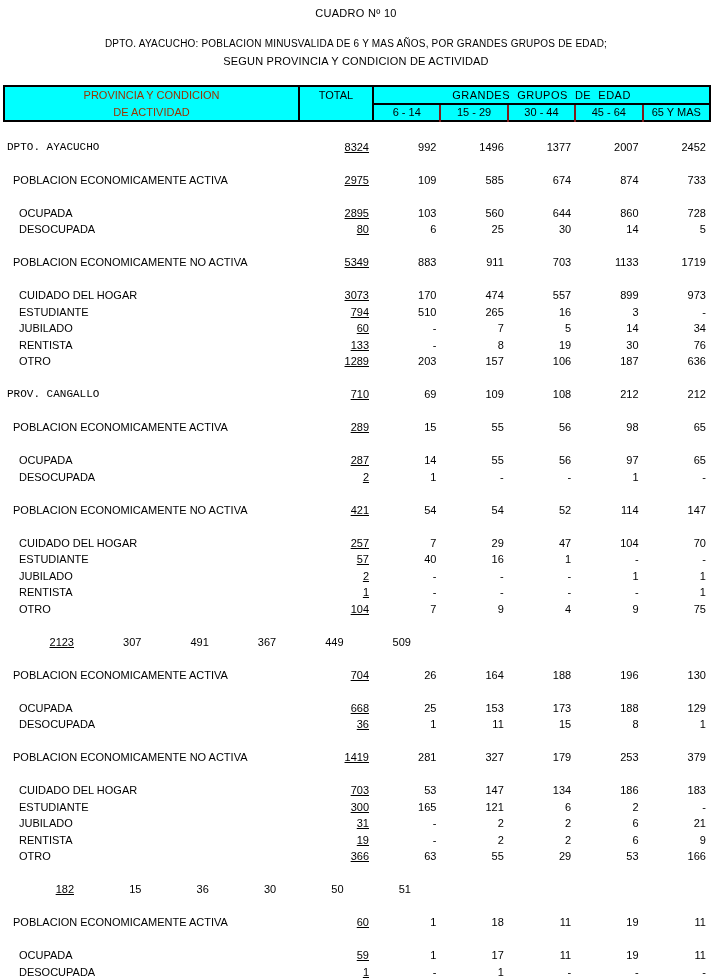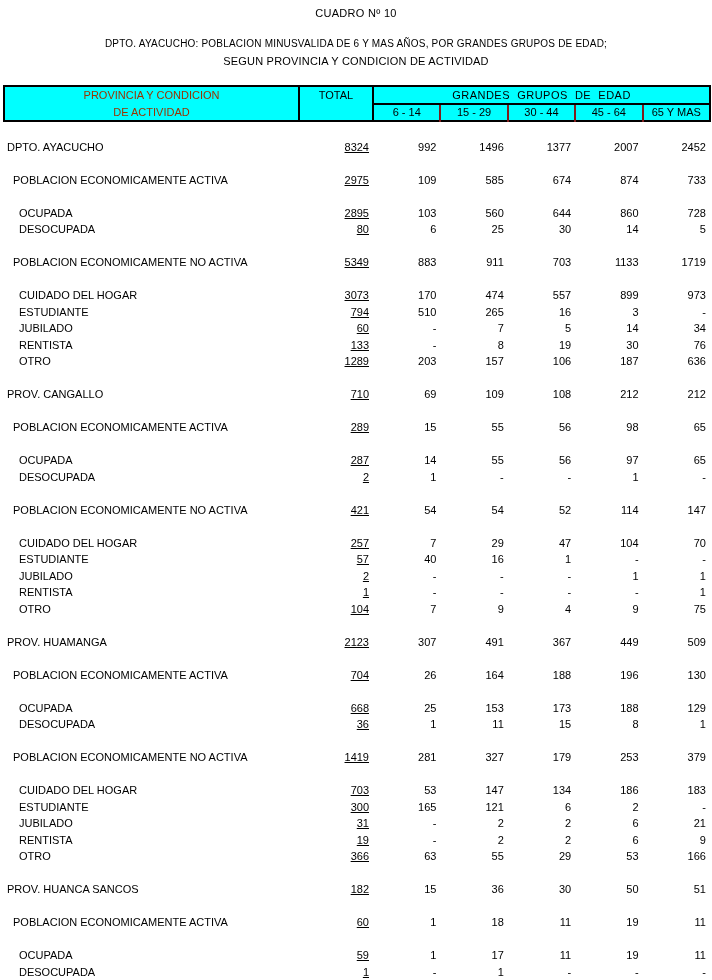--- a/index.html
+++ b/index.html
@@ -37,21 +37,21 @@
   td.total-cell { border-right: 2px solid #000000; }
   td.group-cell { border-bottom: 2px solid #000000; letter-spacing: 0.5px; border-radius: 7px; }
   td.age-cell + td.age-cell { border-left: 2px solid #7f1d1d; }
   .tbody {
     position: absolute; top: 122px; left: 3px; width: 706px;
   }
   .row { display: flex; height: 16.5px; line-height: 16.5px; }
   .row.gap { margin-top: 16.5px; }
   .cell { flex: 0 0 auto; overflow: hidden; white-space: nowrap; }
   .cell.label { width: 295px; }
-  .row.indent-0 .cell.label { padding-left: 4px; }
+  .row.indent-0 .cell.label { padding-left: 4px; font-family: Liberation Mono, monospace; }
   .row.indent-1 .cell.label { padding-left: 10px; }
   .row.indent-2 .cell.label { padding-left: 16px; }
   .cell.num { text-align: right; padding-right: 3px; }
   .cell.num.total { width: 74px; text-decoration: underline; }
   .cell.num.age { width: 67.4px; }
 </style>
 </head>
 <body>
 
 <div class="page-title">CUADRO Nº 10</div>
@@ -261,21 +261,20 @@
     <div class="row indent-2">
       <div class="cell label">OTRO</div>
       <div class="cell num total">104</div>
       <div class="cell num age">7</div>
       <div class="cell num age">9</div>
       <div class="cell num age">4</div>
       <div class="cell num age">9</div>
       <div class="cell num age">75</div>
     </div>
     <div class="row indent-0 gap">
-      <div class="cell label">PROV. HUAMANGA</div>
       <div class="cell num total">2123</div>
       <div class="cell num age">307</div>
       <div class="cell num age">491</div>
       <div class="cell num age">367</div>
       <div class="cell num age">449</div>
       <div class="cell num age">509</div>
     </div>
     <div class="row indent-1 gap">
       <div class="cell label">POBLACION ECONOMICAMENTE ACTIVA</div>
       <div class="cell num total">704</div>
@@ -351,21 +350,20 @@
     <div class="row indent-2">
       <div class="cell label">OTRO</div>
       <div class="cell num total">366</div>
       <div class="cell num age">63</div>
       <div class="cell num age">55</div>
       <div class="cell num age">29</div>
       <div class="cell num age">53</div>
       <div class="cell num age">166</div>
     </div>
     <div class="row indent-0 gap">
-      <div class="cell label">PROV. HUANCA SANCOS</div>
       <div class="cell num total">182</div>
       <div class="cell num age">15</div>
       <div class="cell num age">36</div>
       <div class="cell num age">30</div>
       <div class="cell num age">50</div>
       <div class="cell num age">51</div>
     </div>
     <div class="row indent-1 gap">
       <div class="cell label">POBLACION ECONOMICAMENTE ACTIVA</div>
       <div class="cell num total">60</div>

